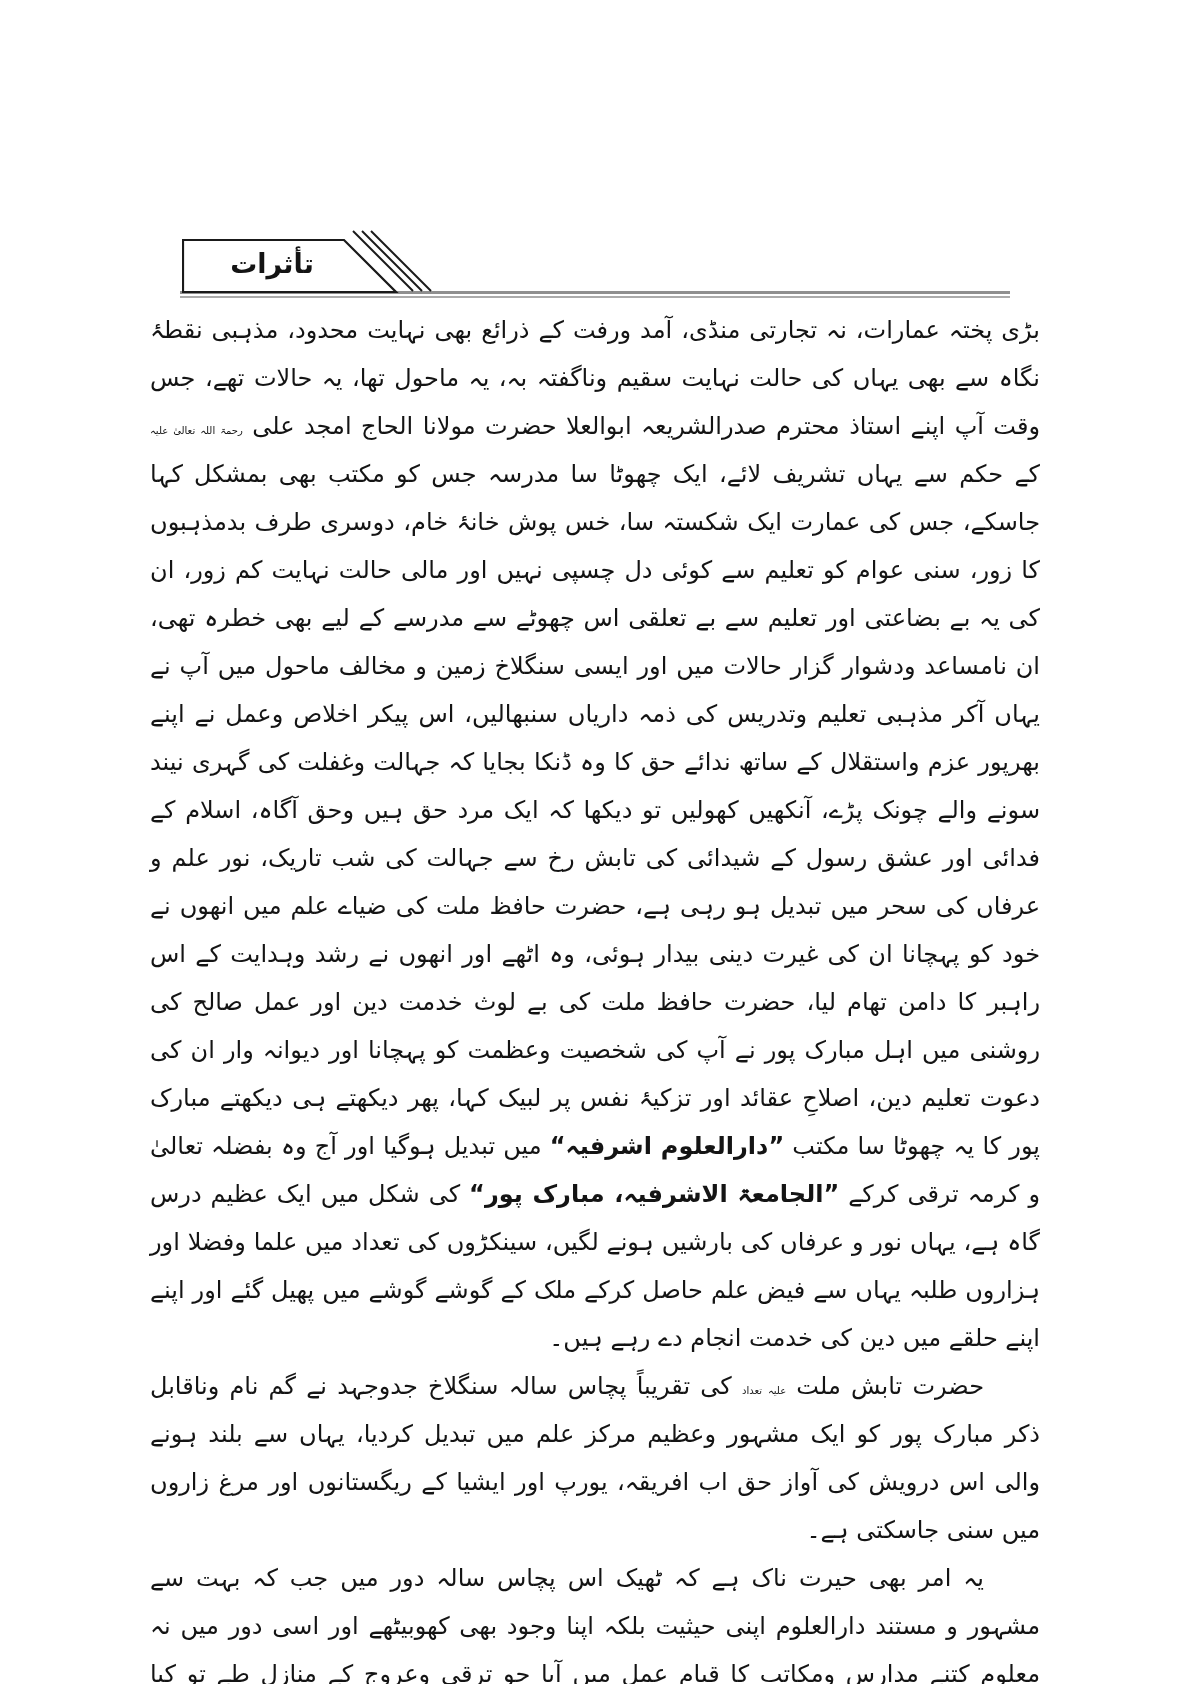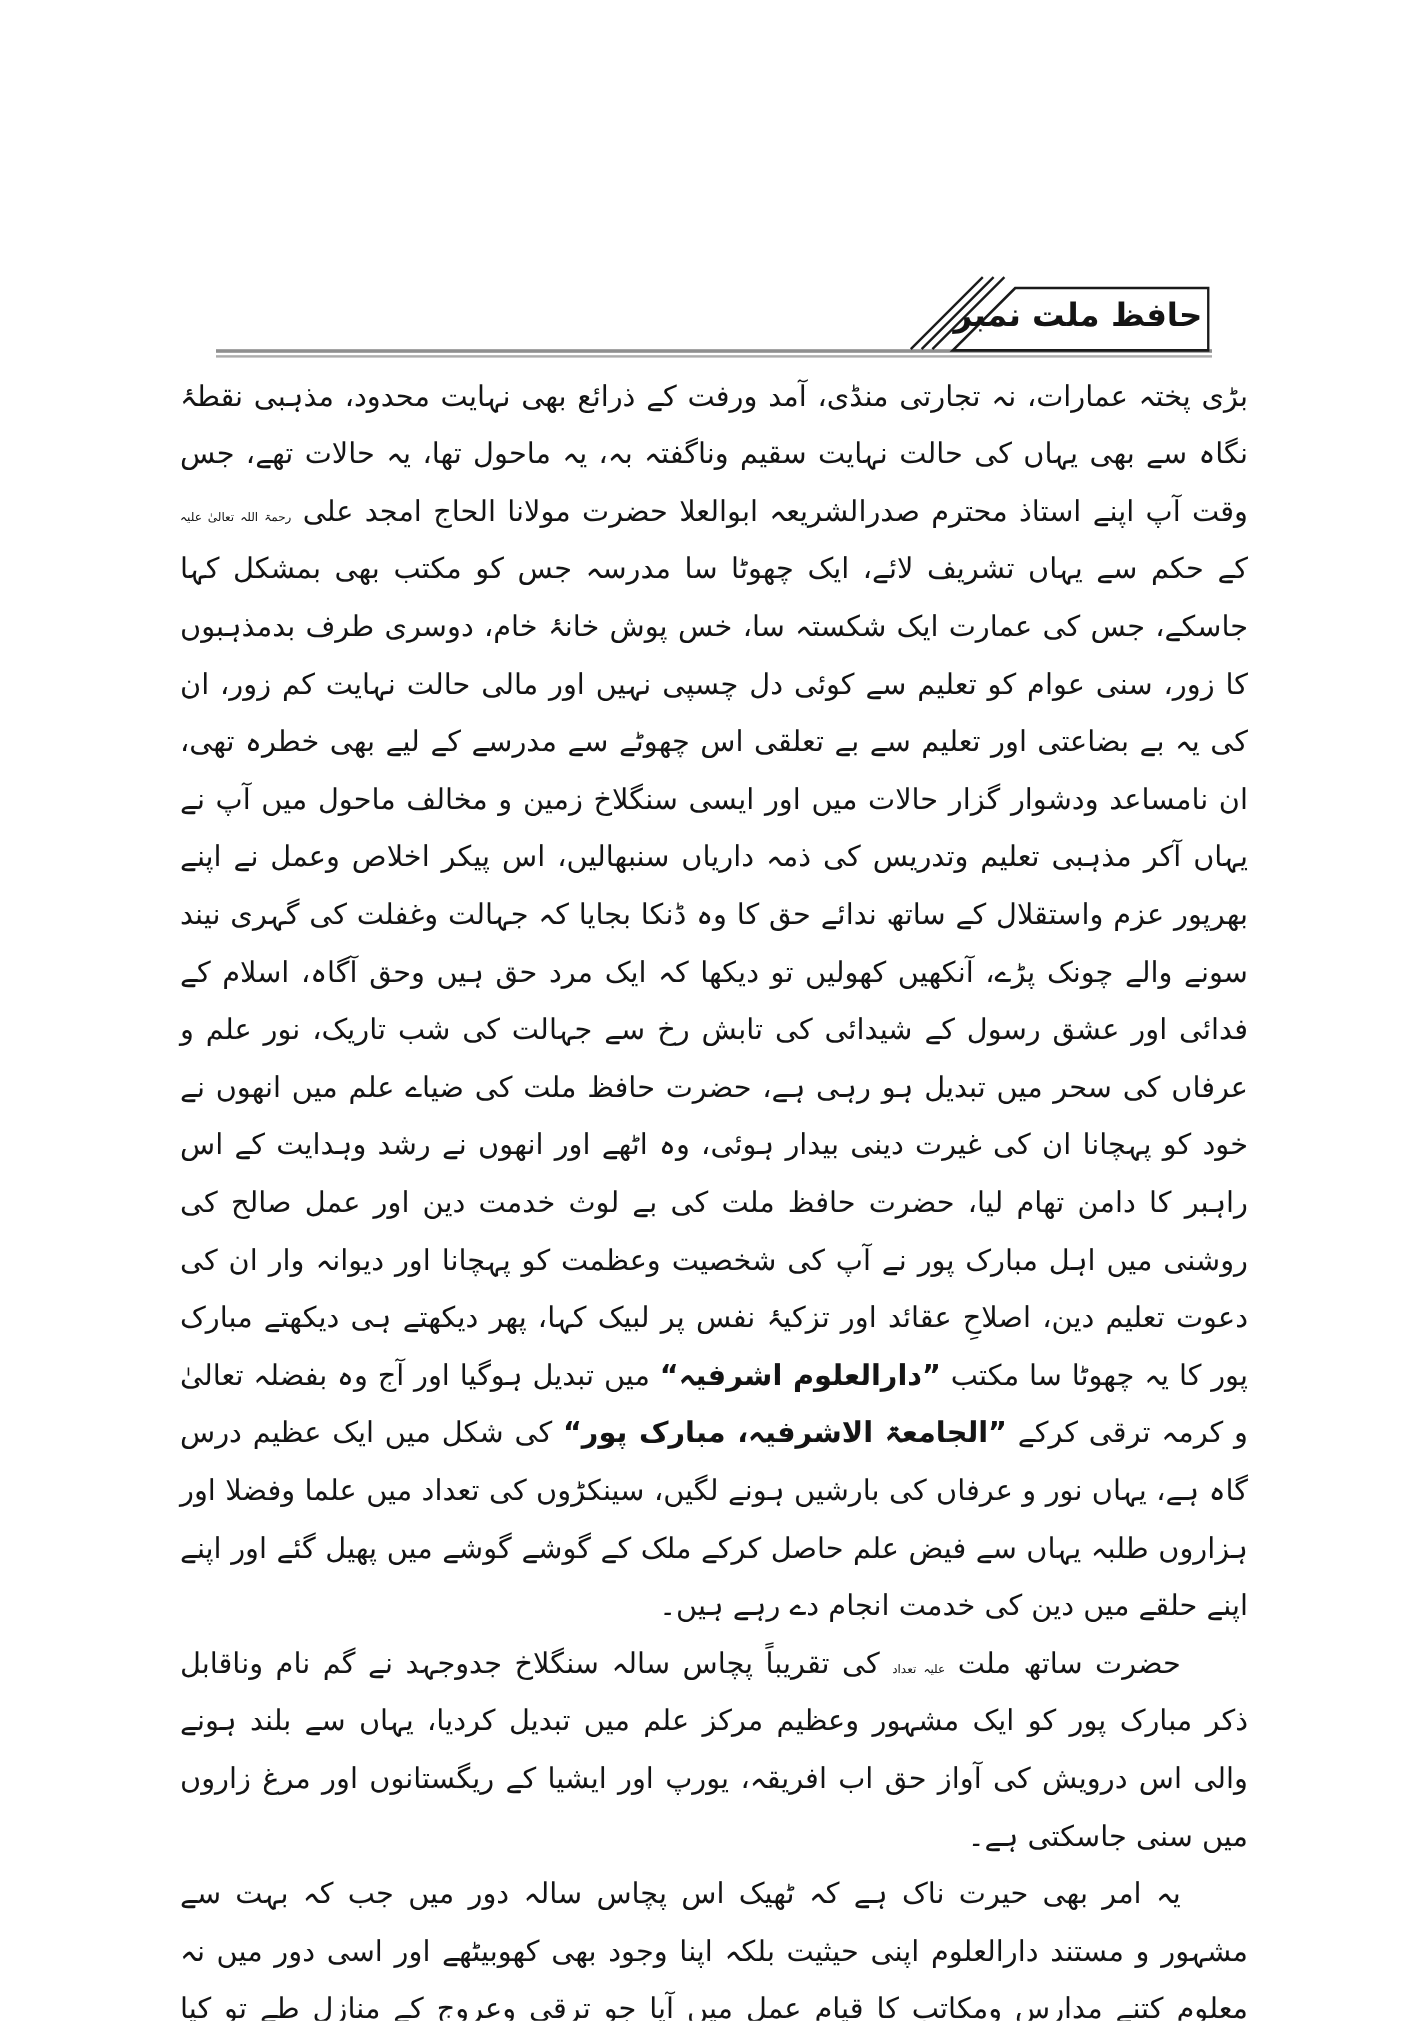--- a/index.html
+++ b/index.html
@@ -99,33 +99,33 @@
 </style>
 </head>
 <body>
 
 <div class="page">
 
   <div class="page-header">
 
     <div class="header-rule"></div>
 
+    <div class="tab tab-left">
+      <svg viewBox="0 0 270 66" width="270" height="66" aria-hidden="true">
+        <polygon points="1,12 162,12 214,64 1,64" fill="#ffffff" stroke="#1a1a1a" stroke-width="2.2"></polygon>
+        <line x1="171" y1="3" x2="231" y2="63" stroke="#1a1a1a" stroke-width="2"></line>
+        <line x1="180" y1="3" x2="240" y2="63" stroke="#1a1a1a" stroke-width="2"></line>
+        <line x1="189" y1="3" x2="249" y2="63" stroke="#1a1a1a" stroke-width="2"></line>
+      </svg>
+      <span class="tab-label">تأثرات</span>
+    </div>
 
-    <div class="tab tab-right">
-      <svg viewBox="0 0 270 66" width="270" height="66" aria-hidden="true">
-        <polygon points="269,12 108,12 56,64 269,64" fill="#ffffff" stroke="#1a1a1a" stroke-width="2.2"></polygon>
-        <line x1="99" y1="3" x2="39" y2="63" stroke="#1a1a1a" stroke-width="2"></line>
-        <line x1="90" y1="3" x2="30" y2="63" stroke="#1a1a1a" stroke-width="2"></line>
-        <line x1="81" y1="3" x2="21" y2="63" stroke="#1a1a1a" stroke-width="2"></line>
-      </svg>
-      <span class="tab-label">حافظ ملت نمبر</span>
-    </div>
 
 
   </div>
 
   <div class="body-text">
       <p class=""><span>بڑی پختہ عمارات، نہ تجارتی منڈی، آمد ورفت کے ذرائع بھی نہایت محدود، مذہبی نقطۂ نگاہ سے بھی یہاں کی حالت نہایت سقیم وناگفتہ بہ، یہ ماحول تھا، یہ حالات تھے، جس وقت آپ اپنے استاذ محترم صدرالشریعہ ابوالعلا حضرت مولانا الحاج امجد علی </span><span class="seg-small">رحمۃ اللہ تعالیٰ علیہ</span><span> کے حکم سے یہاں تشریف لائے، ایک چھوٹا سا مدرسہ جس کو مکتب بھی بمشکل کہا جاسکے، جس کی عمارت ایک شکستہ سا، خس پوش خانۂ خام، دوسری طرف بدمذہبوں کا زور، سنی عوام کو تعلیم سے کوئی دل چسپی نہیں اور مالی حالت نہایت کم زور، ان کی یہ بے بضاعتی اور تعلیم سے بے تعلقی اس چھوٹے سے مدرسے کے لیے بھی خطرہ تھی، ان نامساعد ودشوار گزار حالات میں اور ایسی سنگلاخ زمین و مخالف ماحول میں آپ نے یہاں آکر مذہبی تعلیم وتدریس کی ذمہ داریاں سنبھالیں، اس پیکر اخلاص وعمل نے اپنے بھرپور عزم واستقلال کے ساتھ ندائے حق کا وہ ڈنکا بجایا کہ جہالت وغفلت کی گہری نیند سونے والے چونک پڑے، آنکھیں کھولیں تو دیکھا کہ ایک مرد حق ہیں وحق آگاہ، اسلام کے فدائی اور عشق رسول کے شیدائی کی تابش رخ سے جہالت کی شب تاریک، نور علم و عرفاں کی سحر میں تبدیل ہو رہی ہے، حضرت حافظ ملت کی ضیاے علم میں انھوں نے خود کو پہچانا ان کی غیرت دینی بیدار ہوئی، وہ اٹھے اور انھوں نے رشد وہدایت کے اس راہبر کا دامن تھام لیا، حضرت حافظ ملت کی بے لوث خدمت دین اور عمل صالح کی روشنی میں اہل مبارک پور نے آپ کی شخصیت وعظمت کو پہچانا اور دیوانہ وار ان کی دعوت تعلیم دین، اصلاحِ عقائد اور تزکیۂ نفس پر لبیک کہا، پھر دیکھتے ہی دیکھتے مبارک پور کا یہ چھوٹا سا مکتب </span><span class="seg-bold">”دارالعلوم اشرفیہ“</span><span> میں تبدیل ہوگیا اور آج وہ بفضلہ تعالیٰ و کرمہ ترقی کرکے </span><span class="seg-bold">”الجامعۃ الاشرفیہ، مبارک پور“</span><span> کی شکل میں ایک عظیم درس گاہ ہے، یہاں نور و عرفاں کی بارشیں ہونے لگیں، سینکڑوں کی تعداد میں علما وفضلا اور ہزاروں طلبہ یہاں سے فیض علم حاصل کرکے ملک کے گوشے گوشے میں پھیل گئے اور اپنے اپنے حلقے میں دین کی خدمت انجام دے رہے ہیں۔</span></p>
-      <p class="indented"><span>حضرت ساتھ ملت </span><span class="seg-small">علیہ تعداد</span><span> کی تقریباً پچاس سالہ سنگلاخ جدوجہد نے گم نام وناقابل ذکر مبارک پور کو ایک مشہور وعظیم مرکز علم میں تبدیل کردیا، یہاں سے بلند ہونے والی اس درویش کی آواز حق اب افریقہ، یورپ اور ایشیا کے ریگستانوں اور مرغ زاروں میں سنی جاسکتی ہے۔</span></p>
+      <p class="indented"><span>حضرت تابش ملت </span><span class="seg-small">علیہ تعداد</span><span> کی تقریباً پچاس سالہ سنگلاخ جدوجہد نے گم نام وناقابل ذکر مبارک پور کو ایک مشہور وعظیم مرکز علم میں تبدیل کردیا، یہاں سے بلند ہونے والی اس درویش کی آواز حق اب افریقہ، یورپ اور ایشیا کے ریگستانوں اور مرغ زاروں میں سنی جاسکتی ہے۔</span></p>
       <p class="indented"><span>یہ امر بھی حیرت ناک ہے کہ ٹھیک اس پچاس سالہ دور میں جب کہ بہت سے مشہور و مستند دارالعلوم اپنی حیثیت بلکہ اپنا وجود بھی کھوبیٹھے اور اسی دور میں نہ معلوم کتنے مدارس ومکاتب کا قیام عمل میں آیا جو ترقی وعروج کے منازل طے تو کیا کرتے، انھیں اپنے وجود کا برقرار رکھنا بھی مشکل ہورہا ہے، مبارک پور کا یہ مدرسہ</span></p>
     </div>
 
 </div>
 
 </body></html>

